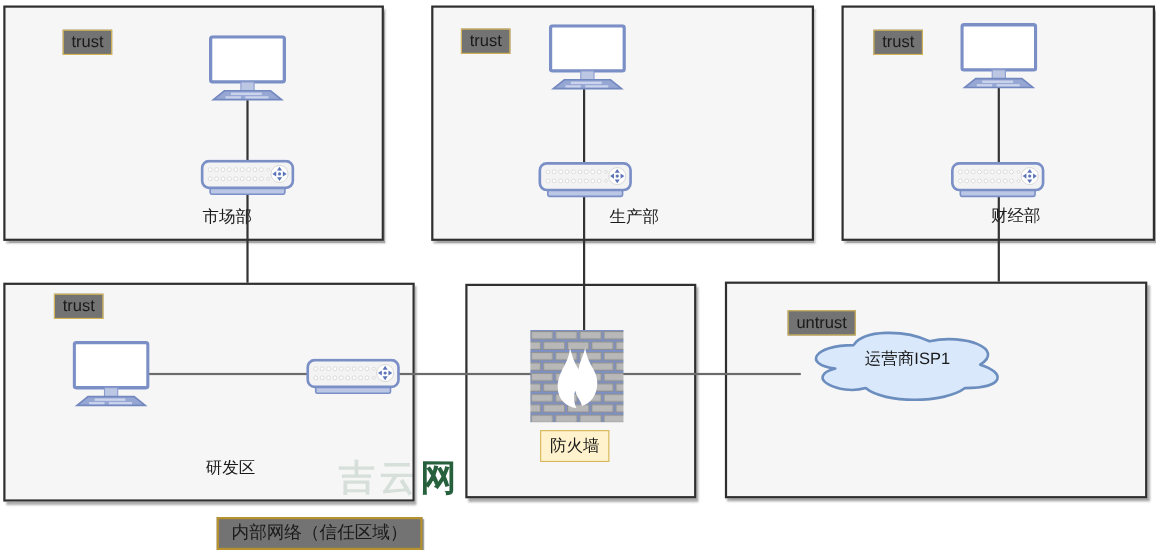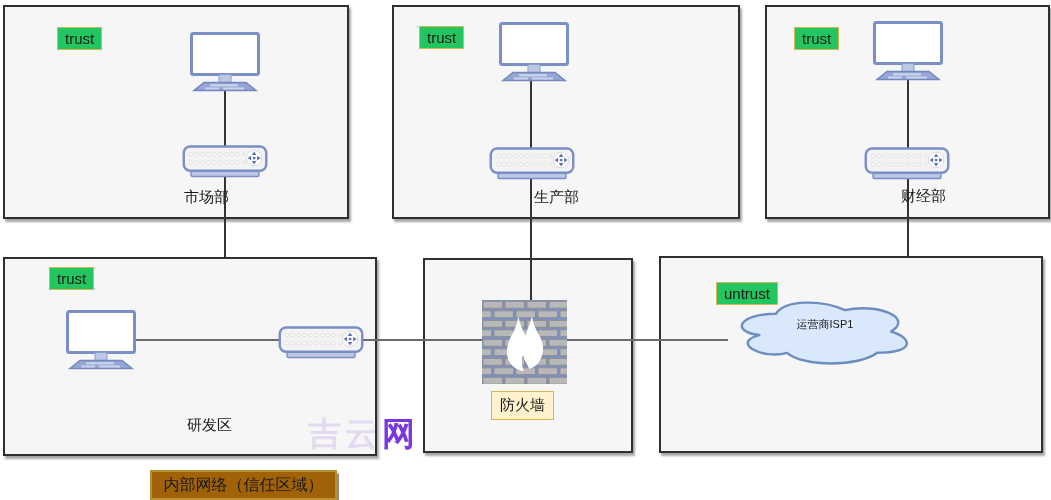--- a/index.html
+++ b/index.html
@@ -3,31 +3,31 @@
 <meta charset="utf-8">
 <style>
   html,body{margin:0;padding:0;background:#ffffff;}
   .canvas{position:relative;width:1051px;height:500px;background:#ffffff;overflow:hidden;
           font-family:"Liberation Sans","DejaVu Sans",sans-serif;color:#1a1a1a;}
   .zbox{position:absolute;background:rgba(245,245,245,0.86);border:2px solid #2f2f2f;
         box-shadow:2px 3px 2px rgba(0,0,0,0.35);z-index:1;}
   .line-v{position:absolute;width:2px;background:#3a3a3a;z-index:2;}
   .line-h{position:absolute;height:2px;background:#6b6b6b;z-index:2;}
   .icon{position:absolute;z-index:3;line-height:0;}
-  .note{position:absolute;background:#22c55e;border:1px solid #D6B656;font-size:15px;
+  .note{position:absolute;background:#737373;border:1px solid #D6B656;font-size:15px;
         padding:2px 7px;z-index:4;white-space:nowrap;}
   .dept{position:absolute;width:90px;text-align:right;font-size:15px;z-index:4;white-space:nowrap;}
-  .cloud-label{position:absolute;text-align:center;font-size:11px;z-index:4;white-space:nowrap;}
+  .cloud-label{position:absolute;text-align:center;font-size:15px;z-index:4;white-space:nowrap;}
   .fw-label{position:absolute;background:#FFF2CC;border:1px solid #D6B656;font-size:15px;
         text-align:center;padding:4px 8px;z-index:4;white-space:nowrap;}
-  .footer-label{position:absolute;background:#a16207;border:2px solid #B5912F;font-size:16px;
+  .footer-label{position:absolute;background:#737373;border:2px solid #B5912F;font-size:16px;
         text-align:center;line-height:26px;height:26px;z-index:4;white-space:nowrap;
-        box-shadow:1.5px 1.5px 1px rgba(0,0,0,0.45);}
+        box-shadow:1.5px 1.5px 1px rgba(0,0,0,0.45);margin-left:47px;}
   .watermark{position:absolute;font-size:33px;font-weight:bold;letter-spacing:4px;
-        color:#6d28d9;opacity:0.92;z-index:0;white-space:nowrap;}
+        color:#14532d;opacity:0.92;z-index:0;white-space:nowrap;}
 </style>
 </head>
 <body>
 
 <div class="canvas">
 
   <div class="watermark" style="left:308px;top:412px;">吉云网</div>
 
   <div class="zbox" style="left:3px;top:5px;width:342px;height:210px"></div>
   <div class="zbox" style="left:392px;top:5px;width:344px;height:210px"></div>
@@ -254,21 +254,21 @@
     </svg>
   </div>
 
   <div class="note" style="left:57px;top:27px">trust</div>
   <div class="note" style="left:419px;top:26px">trust</div>
   <div class="note" style="left:794px;top:27px">trust</div>
   <div class="note" style="left:49px;top:267px">trust</div>
   <div class="note" style="left:716px;top:282px">untrust</div>
 
   <div class="dept" style="left:139px;top:188px">市场部</div>
-  <div class="dept" style="left:489px;top:188px">生产部</div>
+  <div class="dept" style="left:509px;top:188px">生产部</div>
   <div class="dept" style="left:856px;top:187px">财经部</div>
   <div class="dept" style="left:142px;top:416px">研发区</div>
 
   <div class="fw-label" style="left:491px;top:391px">防火墙</div>
 
   <div class="cloud-label" style="left:750px;top:317px;width:150px">运营商ISP1</div>
 
   <div class="footer-label" style="left:150px;top:470px;width:183px">内部网络（信任区域）</div>
 
 </div>

